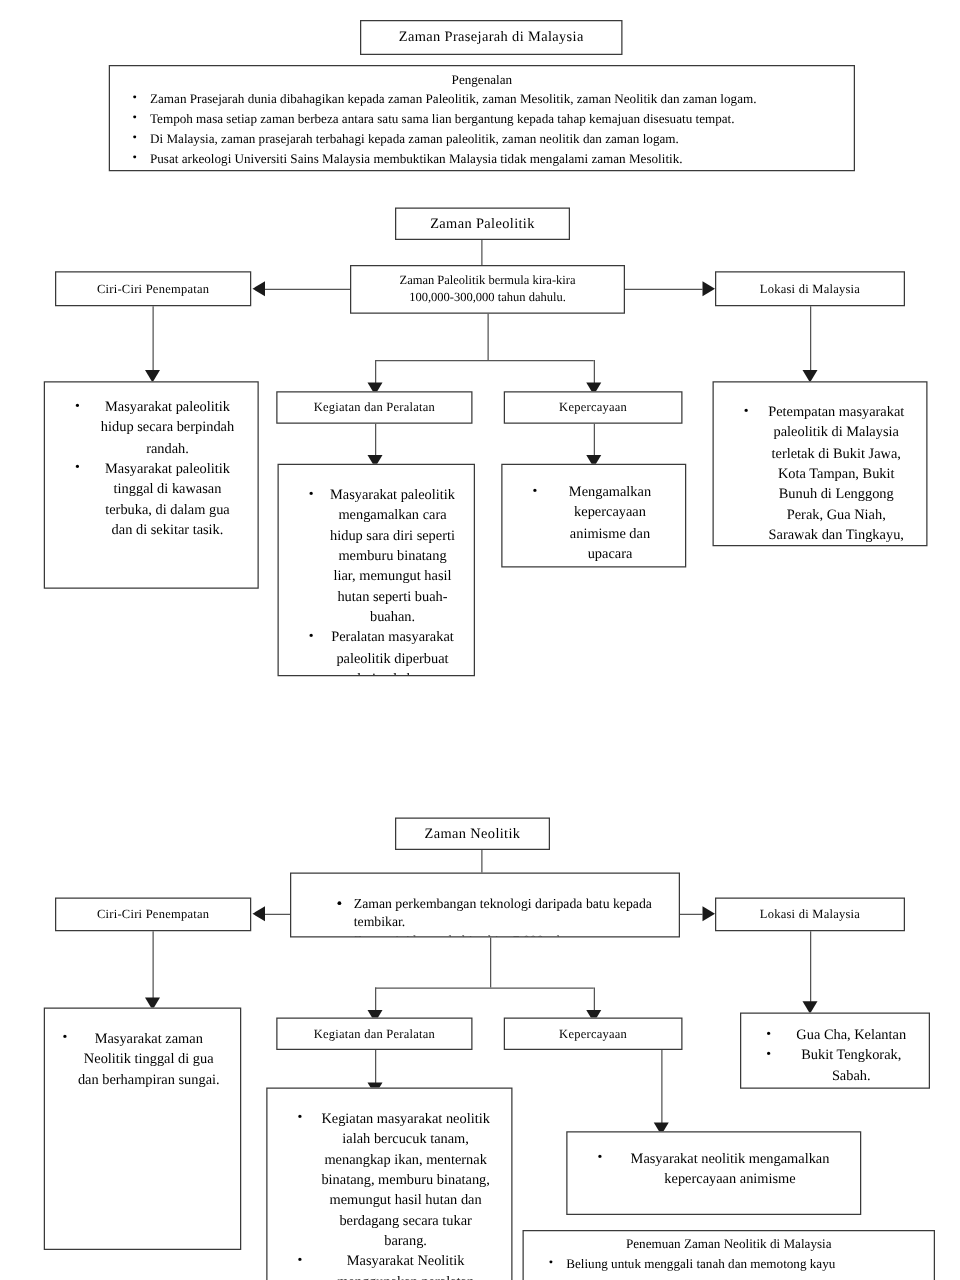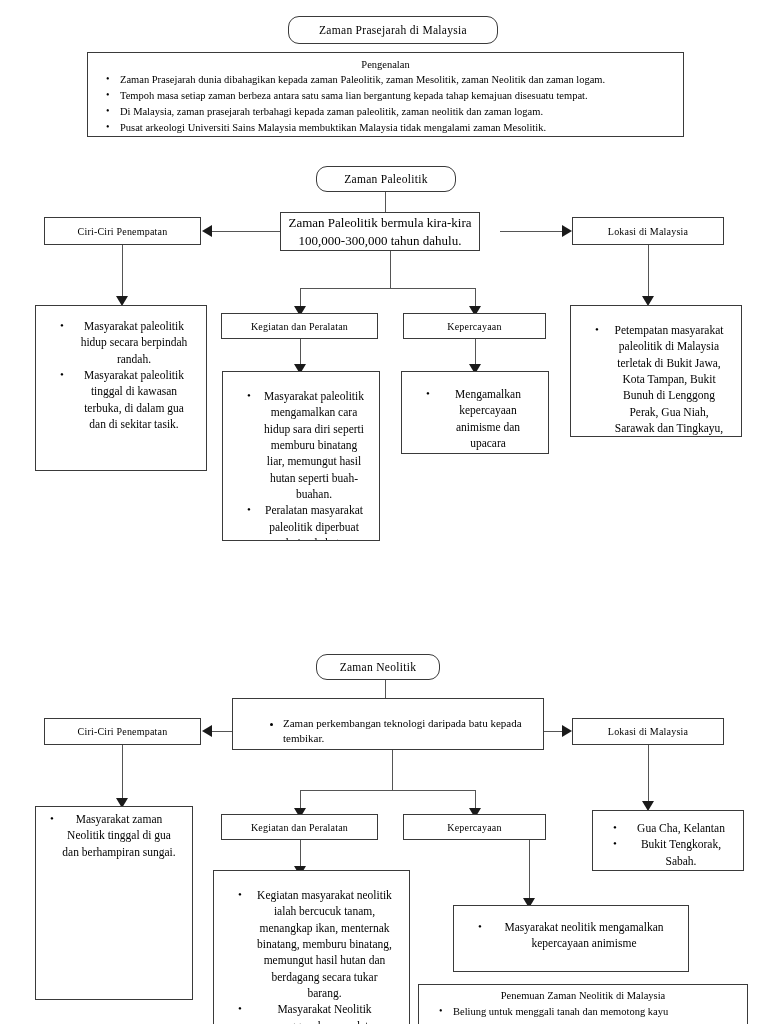--- a/index.html
+++ b/index.html
@@ -25,21 +25,20 @@
     background: #ffffff;
     overflow: hidden;
   }
   .title-box {
     display: flex;
     align-items: center;
     justify-content: center;
     font-size: 11.5px;
     letter-spacing: 0.3px;
     white-space: nowrap;
-    border-radius: 11px;
   }
   .label-box {
     display: flex;
     align-items: center;
     justify-content: center;
     font-size: 10px;
     letter-spacing: 0.2px;
     white-space: nowrap;
   }
   .intro-box {
@@ -174,21 +173,21 @@
       <li>Pusat arkeologi Universiti Sains Malaysia membuktikan Malaysia tidak mengalami zaman Mesolitik.</li>
     </ul>
   </div>
 
   <div class="box title-box" style="left:316px; top:166px; width:140px; height:26px;">
     <span>Zaman Paleolitik</span>
   </div>
 
   <div class="vline" style="left:385px; top:192px; height:22px;"></div>
 
-  <div class="box" style="left:280px; top:212px; width:200px; height:39px; display:flex; flex-direction:column; align-items:center; justify-content:center; font-size:13px; line-height:1.35;">
+  <div class="box" style="left:280px; top:212px; width:220px; height:39px; display:flex; flex-direction:column; align-items:center; justify-content:center; font-size:10px; line-height:1.35;">
     <span>Zaman Paleolitik bermula kira-kira</span>
     <span>100,000-300,000 tahun dahulu.</span>
   </div>
 
   <div class="hline" style="left:212px; top:231px; width:68px;"></div>
   <div class="arrow-left" style="left:202px; top:225px;"></div>
 
   <div class="hline" style="left:500px; top:231px; width:62px;"></div>
   <div class="arrow-right" style="left:562px; top:225px;"></div>
 
@@ -301,21 +300,21 @@
   <div class="box label-box" style="left:403px; top:814px; width:143px; height:26px;">
     <span>Kepercayaan</span>
   </div>
 
   <div class="vline" style="left:300px; top:840px; height:28px;"></div>
   <div class="arrow-down" style="left:294px; top:866px;"></div>
 
   <div class="vline" style="left:529px; top:840px; height:60px;"></div>
   <div class="arrow-down" style="left:523px; top:898px;"></div>
 
-  <div class="box content-box" style="left:35px; top:806px; width:158px; height:194px; padding-top:4px;">
+  <div class="box content-box" style="left:35px; top:806px; width:158px; height:194px; padding-top:16px;">
     <ul class="inner tight">
       <li>Masyarakat zaman Neolitik tinggal di gua dan berhampiran sungai.</li>
     </ul>
   </div>
 
   <div class="box content-box" style="left:213px; top:870px; width:197px; height:160px; padding-top:16px;">
     <ul class="inner indent">
       <li>Kegiatan masyarakat neolitik ialah bercucuk tanam, menangkap ikan, menternak binatang, memburu binatang, memungut hasil hutan dan berdagang secara tukar barang.</li>
       <li>Masyarakat Neolitik menggunakan peralatan daripada batu seperti beliung</li>
     </ul>

